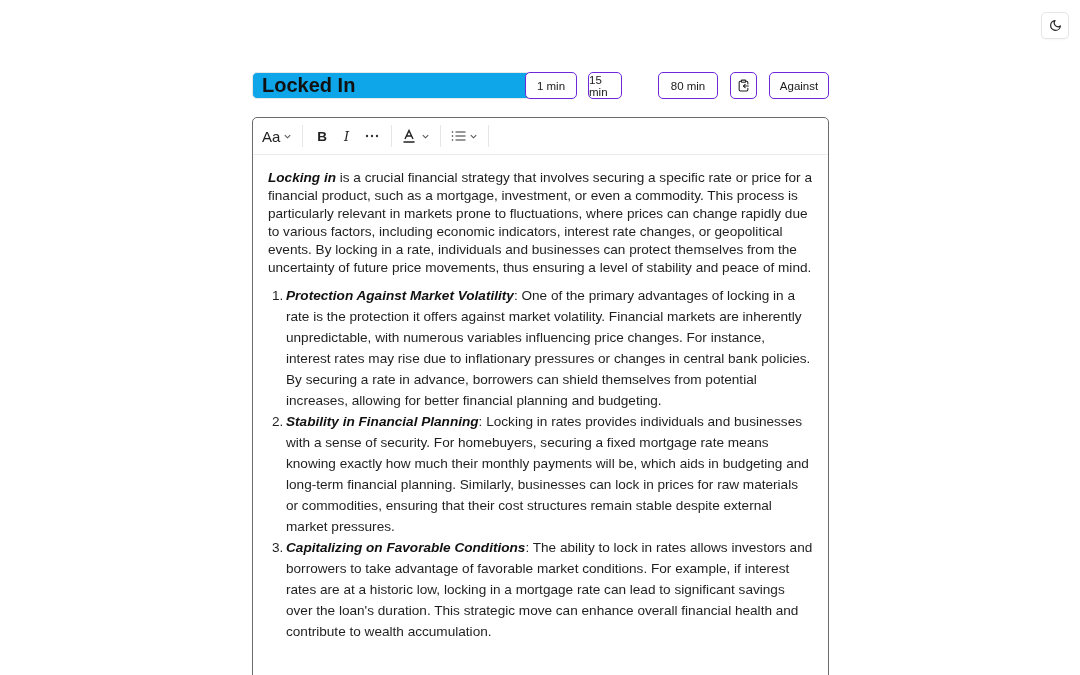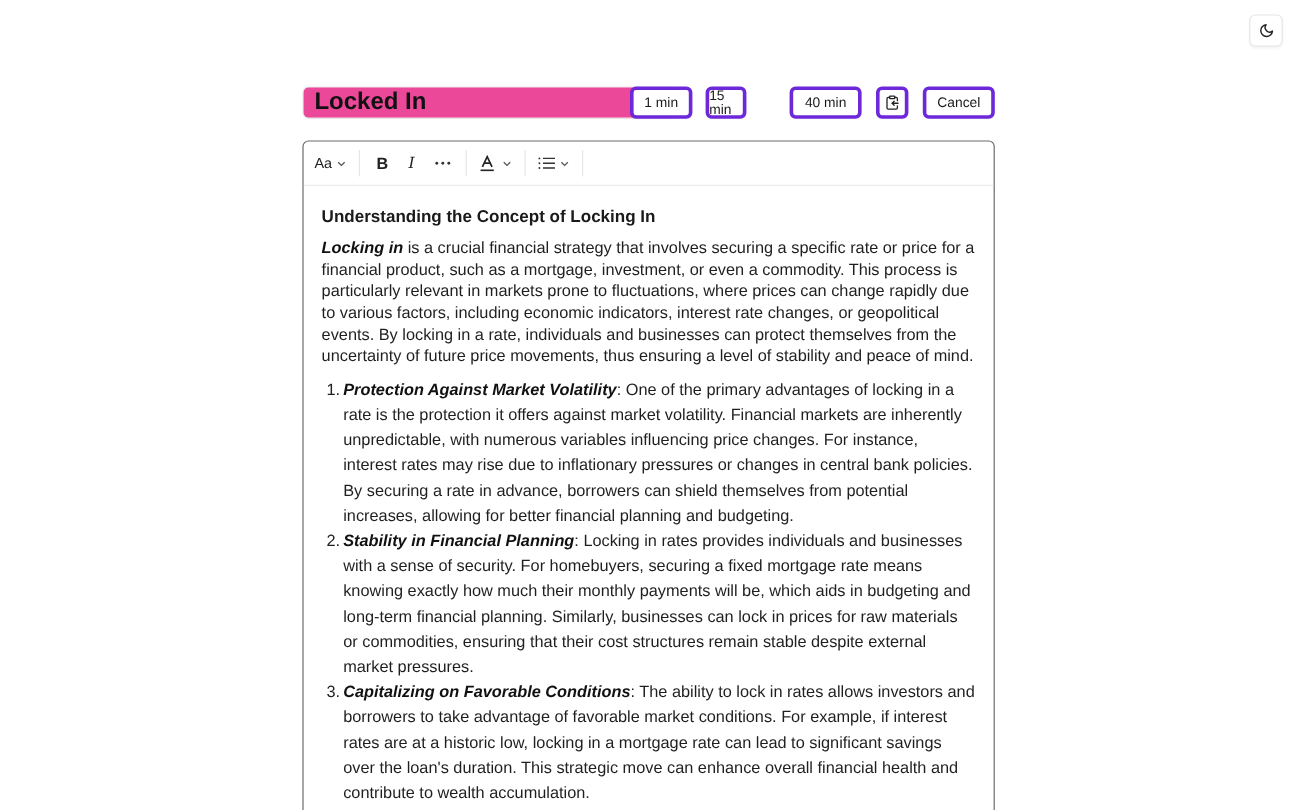--- a/index.html
+++ b/index.html
@@ -24,26 +24,26 @@
   }
   .title-input {
     position: absolute; left: 0; top: 0;
     width: 313px; height: 27px;
     border: 1px solid #e8e8e8; border-radius: 5px;
     font-family: "Liberation Sans", sans-serif;
     font-weight: 700; font-size: 20px;
     color: #111;
     padding: 0 9px;
     line-height: 25px;
-    background: #ec4899;
+    background: #0ea5e9;
     outline: none;
   }
   .btn {
     position: absolute; top: 0; height: 27px;
-    border: 3px solid #6d28d9; border-radius: 5px;
+    border: 1px solid #6d28d9; border-radius: 5px;
     background: #fff;
     font-family: "Liberation Sans", sans-serif;
     font-size: 11.5px; color: #1a1a1a;
     display: flex; align-items: center; justify-content: center;
     cursor: pointer;
     box-shadow: 0 1px 1px rgba(0,0,0,0.02);
   }
   .btn-1min { left: 273px; width: 52px; }
   .btn-15min { left: 336px; width: 34px; }
   .btn-60min { left: 406px; width: 60px; }
@@ -67,21 +67,21 @@
     display: flex; align-items: center;
     height: 24px; cursor: pointer;
     color: #333;
   }
   .tb-sep {
     width: 1px; height: 22px; background: #e6e6e6;
     margin: 0 10px;
   }
   .tb-text {
     font-family: "Liberation Sans", sans-serif;
-    font-size: 12px; color: #222;
+    font-size: 15px; color: #222;
   }
   .chev { margin-left: 3px; }
   .content {
     padding: 14px 15px 0 15px;
     font-family: "Liberation Sans", sans-serif;
     font-size: 13.6px; line-height: 18px;
     color: #1f1f1f;
   }
   .content h2 {
     font-size: 14.2px; font-weight: 700; color: #1a1a1a;
@@ -109,31 +109,31 @@
 <div class="theme-toggle">
   <svg width="13" height="13" viewBox="0 0 24 24" fill="none" stroke="#222" stroke-width="2.2" stroke-linecap="round" stroke-linejoin="round">
     <path d="M21 12.8A9 9 0 1 1 11.2 3a7 7 0 0 0 9.8 9.8z"></path>
   </svg>
 </div>
 
 <div class="top-bar">
   <input class="title-input" type="text" value="Locked In" style="">
   <div class="btn btn-1min">1 min</div>
   <div class="btn btn-15min">15 min</div>
-  <div class="btn btn-60min">40 min</div>
+  <div class="btn btn-60min">80 min</div>
   <div class="btn btn-paste">
     <svg width="13" height="13" viewBox="0 0 24 24" fill="none" stroke="#222" stroke-width="2" stroke-linecap="round" stroke-linejoin="round">
       <rect x="8" y="2" width="8" height="4" rx="1"></rect>
       <path d="M16 4h2a2 2 0 0 1 2 2v3"></path>
       <path d="M8 4H6a2 2 0 0 0-2 2v14a2 2 0 0 0 2 2h12a2 2 0 0 0 2-2v-3"></path>
       <path d="M21 13h-9"></path>
       <path d="M15 10l-3 3 3 3"></path>
     </svg>
   </div>
-  <div class="btn btn-cancel">Cancel</div>
+  <div class="btn btn-cancel">Against</div>
 </div>
 
 <div class="editor">
   <div class="toolbar">
     <div class="tb-item">
       <span class="tb-text">Aa</span>
       <svg class="chev" width="9" height="9" viewBox="0 0 10 10" fill="none" stroke="#555" stroke-width="1.2">
           <path d="M2 3.5l3 3 3-3"></path>
         </svg>
     </div>
@@ -171,21 +171,20 @@
           <path d="M4.5 2h10M4.5 6h10M4.5 10h10"></path>
         </svg>
       <svg class="chev" width="9" height="9" viewBox="0 0 10 10" fill="none" stroke="#555" stroke-width="1.2">
           <path d="M2 3.5l3 3 3-3"></path>
         </svg>
     </div>
     <div class="tb-sep"></div>
   </div>
 
   <div class="content">
-    <h2>Understanding the Concept of Locking In</h2>
     <p><b>Locking in</b><span> is a crucial financial strategy that involves securing a specific rate or price for a financial product, such as a mortgage, investment, or even a commodity. This process is particularly relevant in markets prone to fluctuations, where prices can change rapidly due to various factors, including economic indicators, interest rate changes, or geopolitical events. By locking in a rate, individuals and businesses can protect themselves from the uncertainty of future price movements, thus ensuring a level of stability and peace of mind.</span></p>
     <ol>
       <li>
         <span class="num">1.</span>
         <b>Protection Against Market Volatility</b><span>: One of the primary advantages of locking in a rate is the protection it offers against market volatility. Financial markets are inherently unpredictable, with numerous variables influencing price changes. For instance, interest rates may rise due to inflationary pressures or changes in central bank policies. By securing a rate in advance, borrowers can shield themselves from potential increases, allowing for better financial planning and budgeting.</span>
       </li>
       <li>
         <span class="num">2.</span>
         <b>Stability in Financial Planning</b><span>: Locking in rates provides individuals and businesses with a sense of security. For homebuyers, securing a fixed mortgage rate means knowing exactly how much their monthly payments will be, which aids in budgeting and long-term financial planning. Similarly, businesses can lock in prices for raw materials or commodities, ensuring that their cost structures remain stable despite external market pressures.</span>
       </li>

